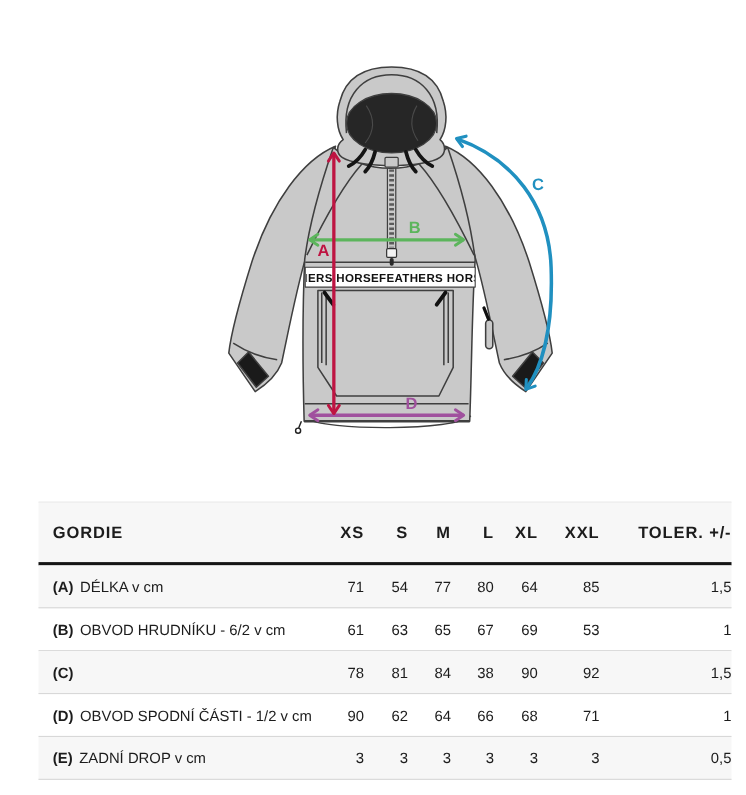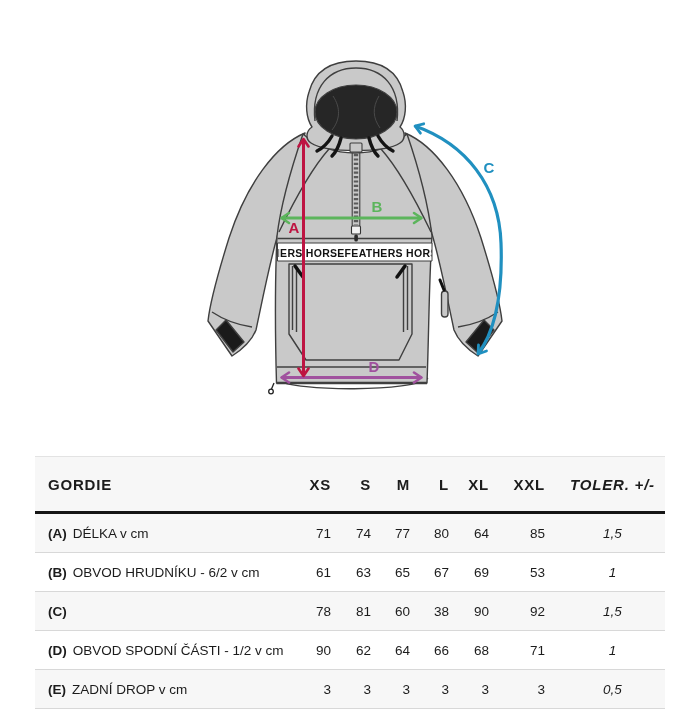--- a/index.html
+++ b/index.html
@@ -25,21 +25,21 @@
     height: 57px;
     background: #f7f7f7;
     border-bottom: 3px solid #151515;
     font-weight: 700; font-size: 15px; letter-spacing: 0.8px;
   }
   .t-data { height: 39px; border-bottom: 1px solid #d8d8d8; font-size: 13.5px; }
   .t-data.alt { background: #f7f7f7; }
   .cell-label { padding-left: 13px; display: flex; gap: 6px; align-items: baseline; white-space: nowrap; }
   .cell-label .key { font-weight: 700; }
   .cell-num { text-align: right; }
-  .cell-tol { padding-left: 15px; text-align: center; font-style: italic; }
+  .cell-tol { padding-left: 15px; text-align: right; }
   .t-head .cell-label { font-weight: 700; }
 </style>
 </head>
 <body>
 
 <div class="diagram-wrap">
 <svg width="678" height="456" viewBox="0 0 678 456">
   <defs>
     <marker id="mhA" markerWidth="14" markerHeight="14" refX="10.5" refY="7" orient="auto-start-reverse" markerUnits="userSpaceOnUse">
       <path d="M3,2 L10.5,7 L3,12" fill="none" stroke-width="2.6" stroke-linecap="round" stroke-linejoin="round" stroke="#be1442"></path>
@@ -157,21 +157,21 @@
     <div class="cell-num">XXL</div>
     <div class="cell-tol">TOLER. +/-</div>
   </div>
 
   <div class="t-row t-data alt">
     <div class="cell-label">
       <span class="key">(A)</span>
       <span>DÉLKA v cm</span>
     </div>
     <div class="cell-num">71</div>
-    <div class="cell-num">74</div>
+    <div class="cell-num">54</div>
     <div class="cell-num">77</div>
     <div class="cell-num">80</div>
     <div class="cell-num">64</div>
     <div class="cell-num">85</div>
     <div class="cell-tol">1,5</div>
   </div>
 
   <div class="t-row t-data">
     <div class="cell-label">
       <span class="key">(B)</span>
@@ -185,21 +185,21 @@
     <div class="cell-num">53</div>
     <div class="cell-tol">1</div>
   </div>
 
   <div class="t-row t-data alt">
     <div class="cell-label">
       <span class="key">(C)</span>
     </div>
     <div class="cell-num">78</div>
     <div class="cell-num">81</div>
-    <div class="cell-num">60</div>
+    <div class="cell-num">84</div>
     <div class="cell-num">38</div>
     <div class="cell-num">90</div>
     <div class="cell-num">92</div>
     <div class="cell-tol">1,5</div>
   </div>
 
   <div class="t-row t-data">
     <div class="cell-label">
       <span class="key">(D)</span>
       <span>OBVOD SPODNÍ ČÁSTI - 1/2 v cm</span>

